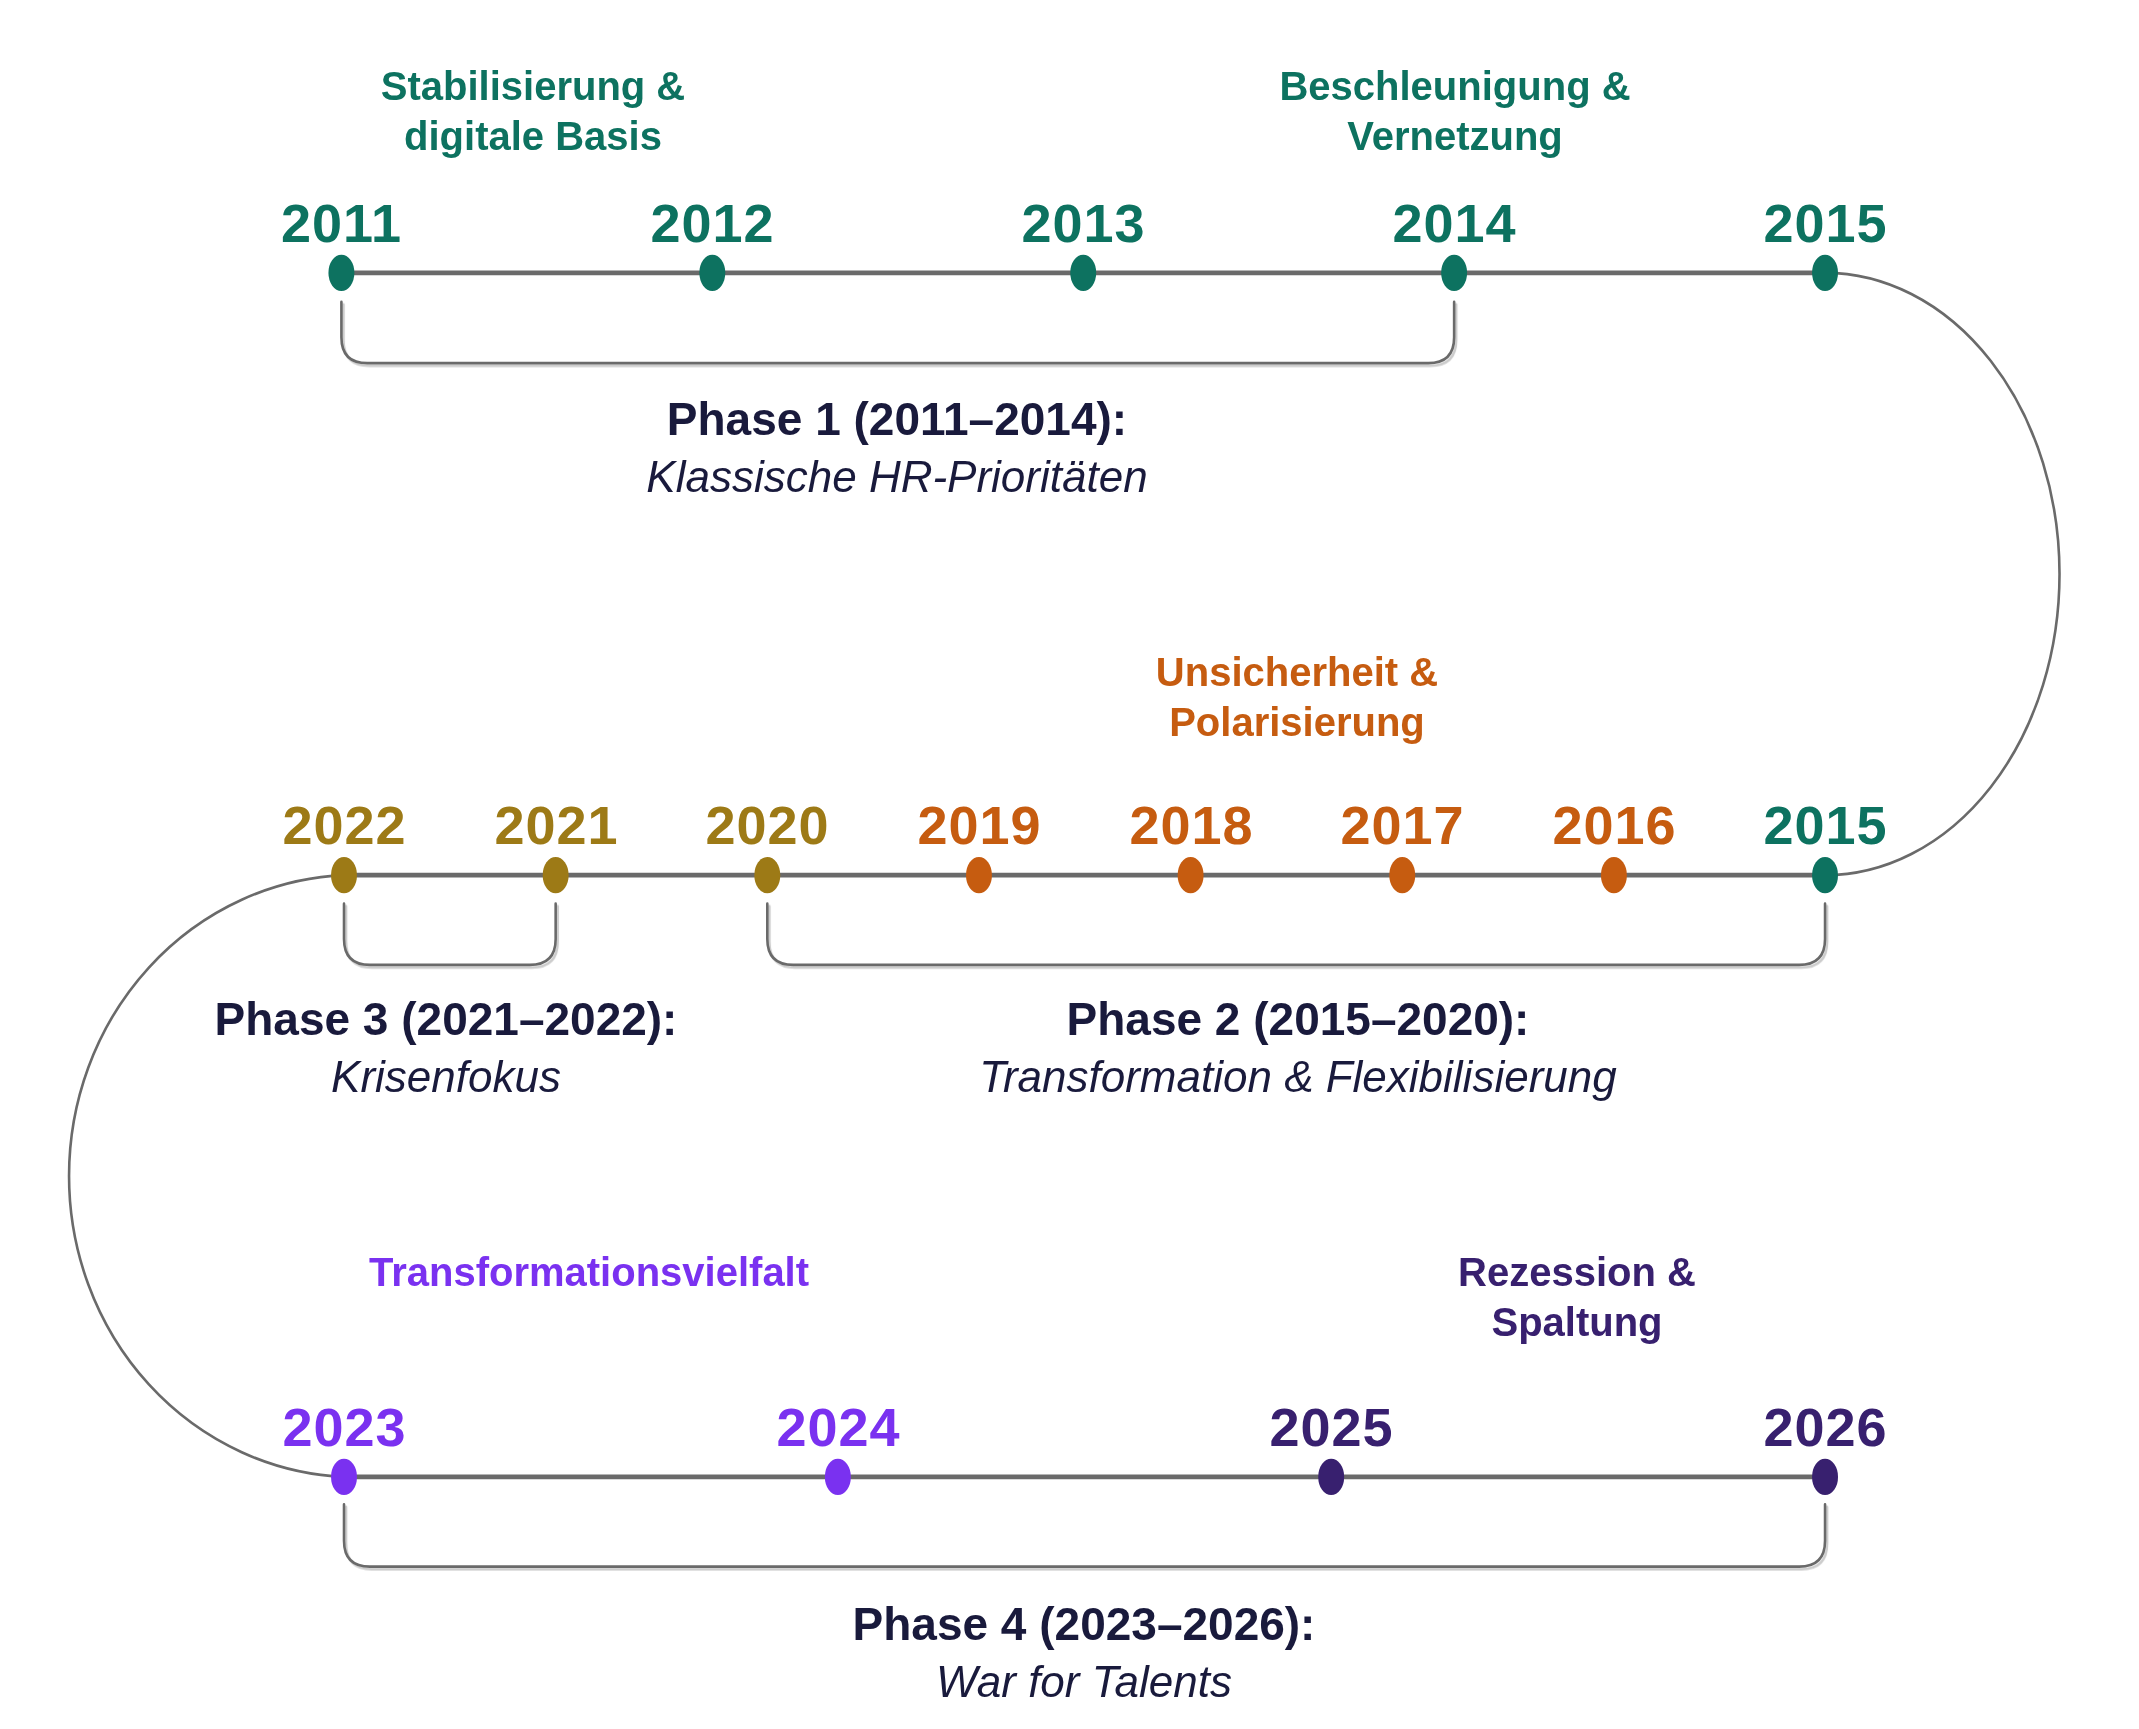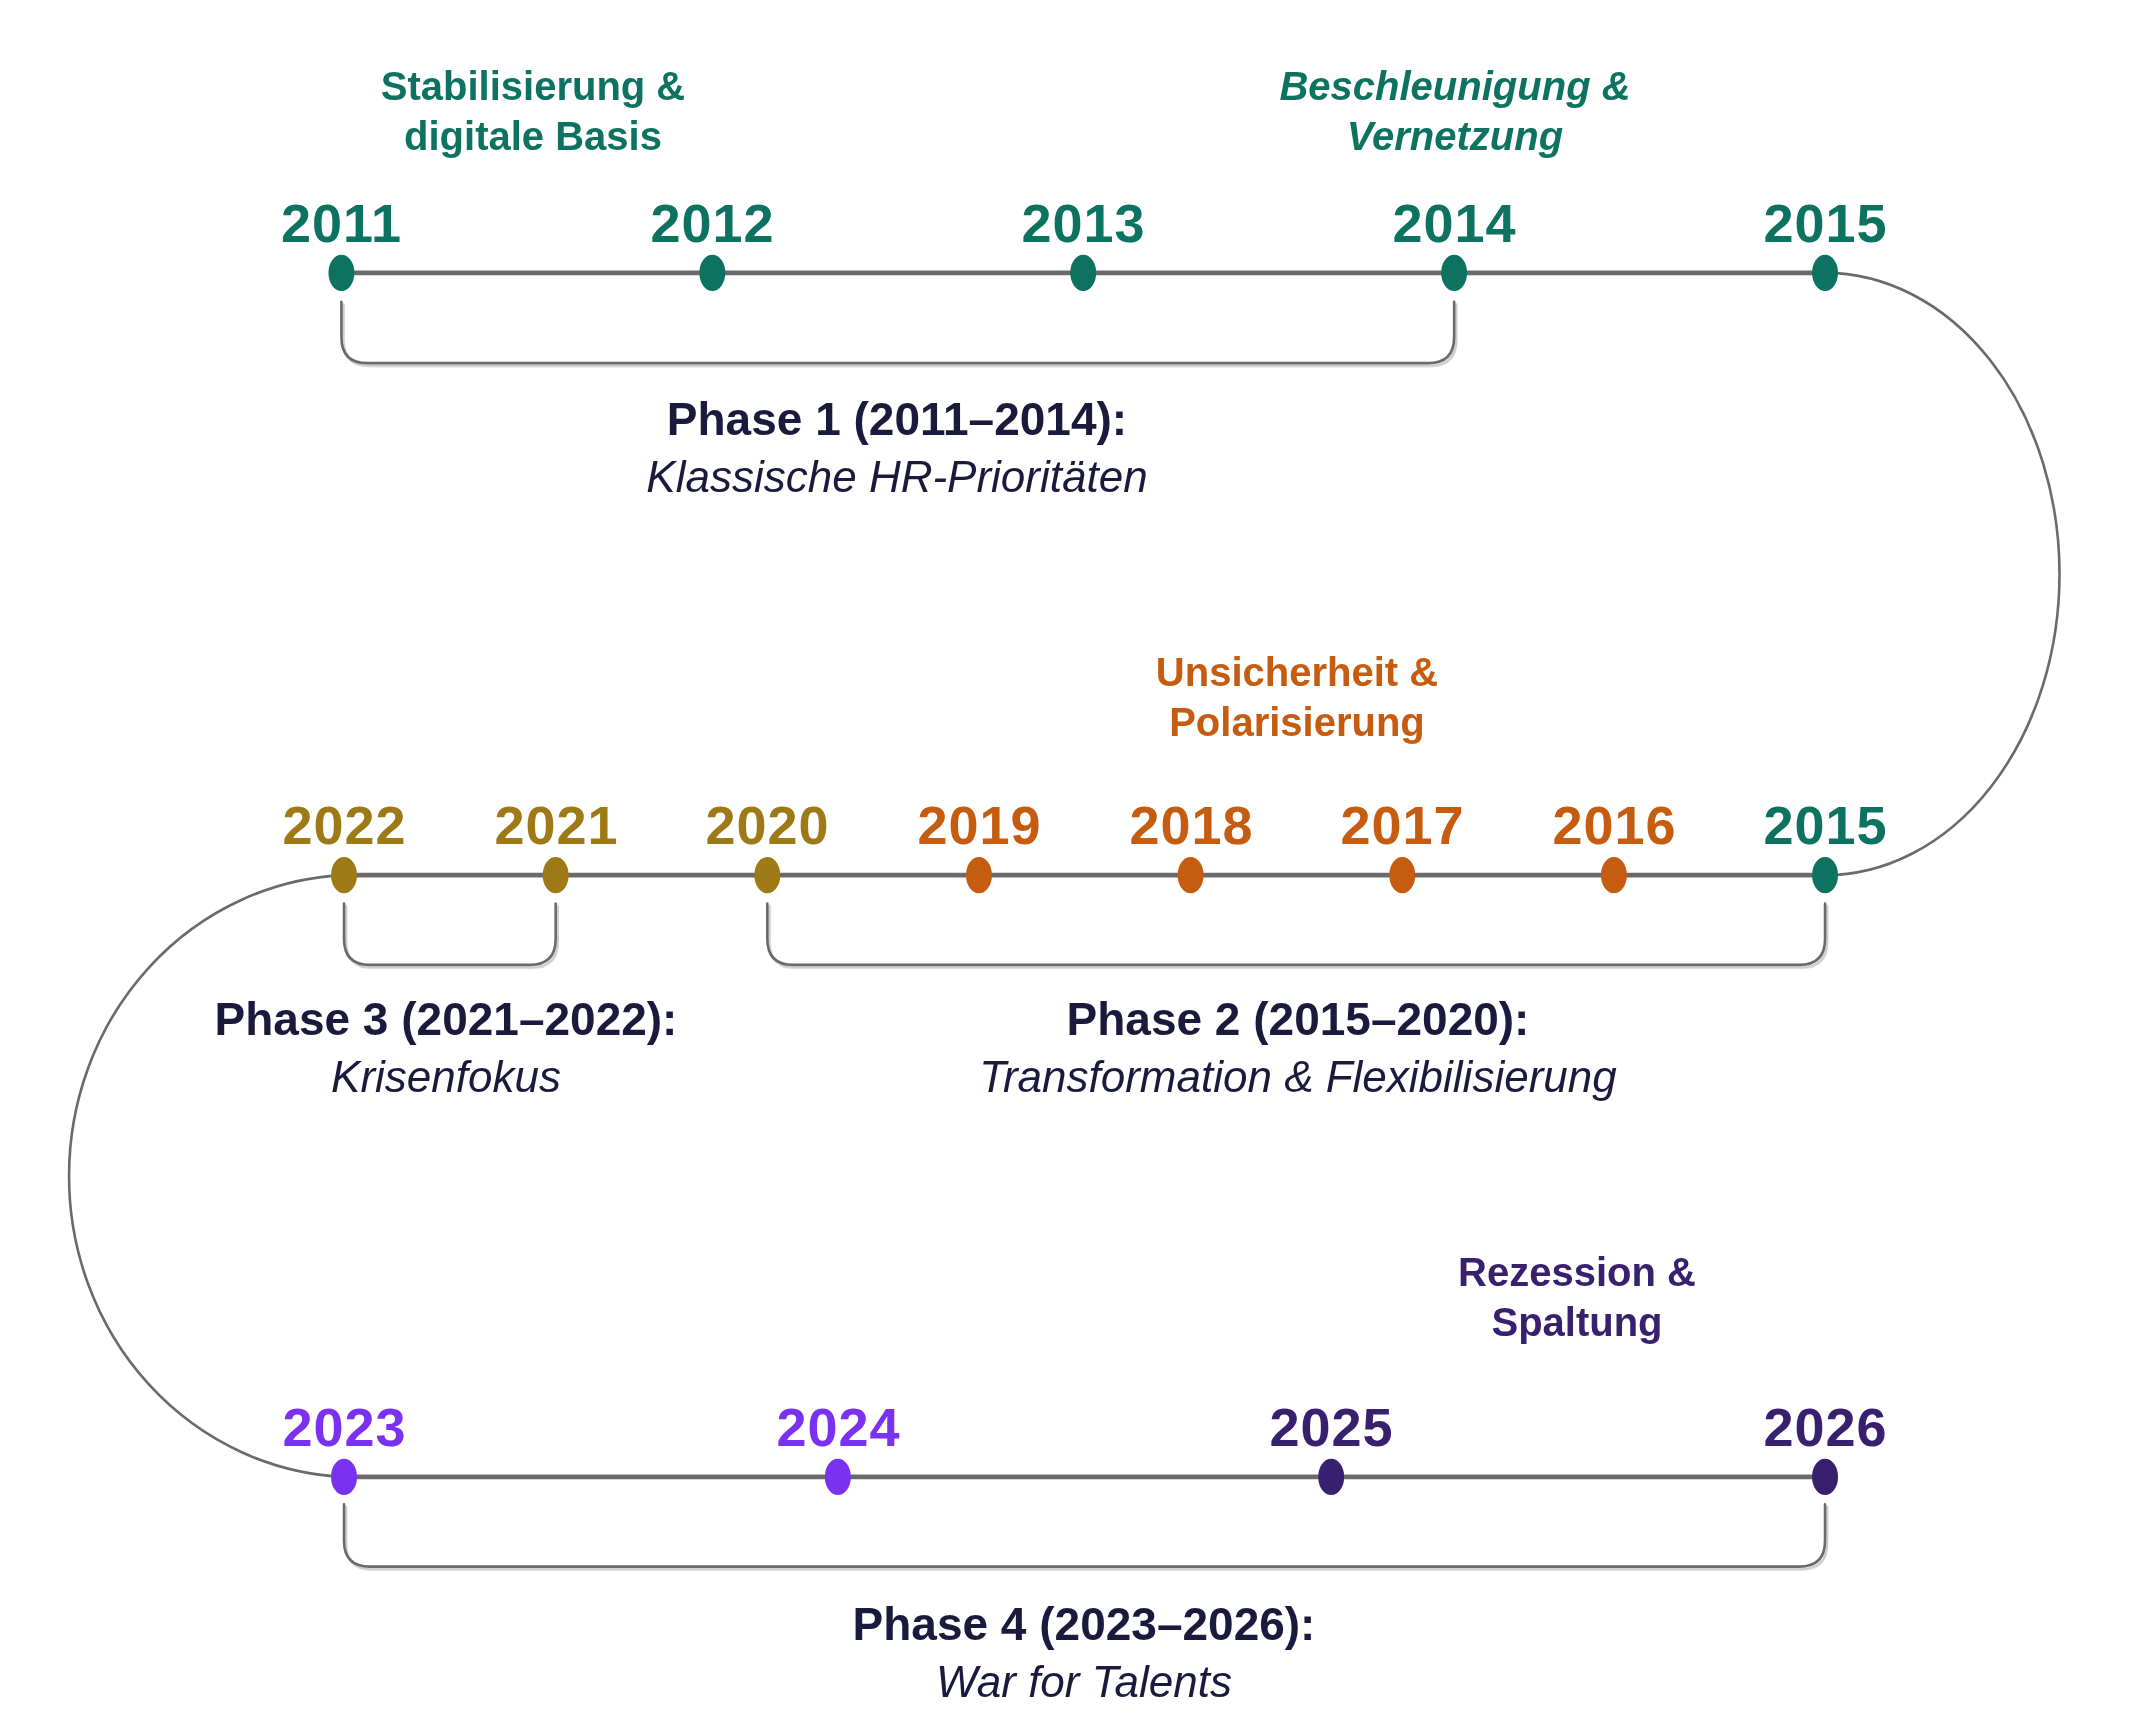--- a/index.html
+++ b/index.html
@@ -99,21 +99,21 @@
       <ellipse cx="1615" cy="2847" rx="25" ry="35" fill="#7a31f0"></ellipse>
       <ellipse cx="2566" cy="2847" rx="25" ry="35" fill="#38206f"></ellipse>
       <ellipse cx="3518" cy="2847" rx="25" ry="35" fill="#38206f"></ellipse>
     </g>
   </svg>
 
   <div class="group-label" style="left: 533px; top: 61px; color: rgb(13, 114, 96);">
     <span>Stabilisierung &amp;</span>
     <span>digitale Basis</span>
   </div>
-  <div class="group-label" style="left: 1455px; top: 61px; color: rgb(13, 114, 96); font-style: italic;">
+  <div class="group-label" style="left: 1455px; top: 61px; color: rgb(13, 114, 96);">
     <span>Beschleunigung &amp;</span>
     <span>Vernetzung</span>
   </div>
 
   <div class="year" style="left: 341px; top: 197px; color: rgb(13, 114, 96);">2011</div>
   <div class="year" style="left: 712px; top: 197px; color: rgb(13, 114, 96);">2012</div>
   <div class="year" style="left: 1083px; top: 197px; color: rgb(13, 114, 96);">2013</div>
   <div class="year" style="left: 1454px; top: 197px; color: rgb(13, 114, 96);">2014</div>
   <div class="year" style="left: 1825px; top: 197px; color: rgb(13, 114, 96);">2015</div>
 
@@ -140,20 +140,21 @@
     <div class="phase-title">Phase 3 (2021–2022):</div>
     <div class="phase-subtitle">Krisenfokus</div>
   </div>
 
   <div class="phase" style="left: 1298px; top: 990px; color: rgb(25, 26, 60);">
     <div class="phase-title">Phase 2 (2015–2020):</div>
     <div class="phase-subtitle">Transformation &amp; Flexibilisierung</div>
   </div>
 
   <div class="group-label" style="left: 589px; top: 1247px; color: rgb(122, 49, 240);">
+    <span>Transformationsvielfalt</span>
   </div>
   <div class="group-label" style="left: 1577px; top: 1247px; color: rgb(56, 32, 111);">
     <span>Rezession &amp;</span>
     <span>Spaltung</span>
   </div>
 
   <div class="year" style="left: 344px; top: 1401px; color: rgb(122, 49, 240);">2023</div>
   <div class="year" style="left: 838px; top: 1401px; color: rgb(122, 49, 240);">2024</div>
   <div class="year" style="left: 1331px; top: 1401px; color: rgb(56, 32, 111);">2025</div>
   <div class="year" style="left: 1825px; top: 1401px; color: rgb(56, 32, 111);">2026</div>

